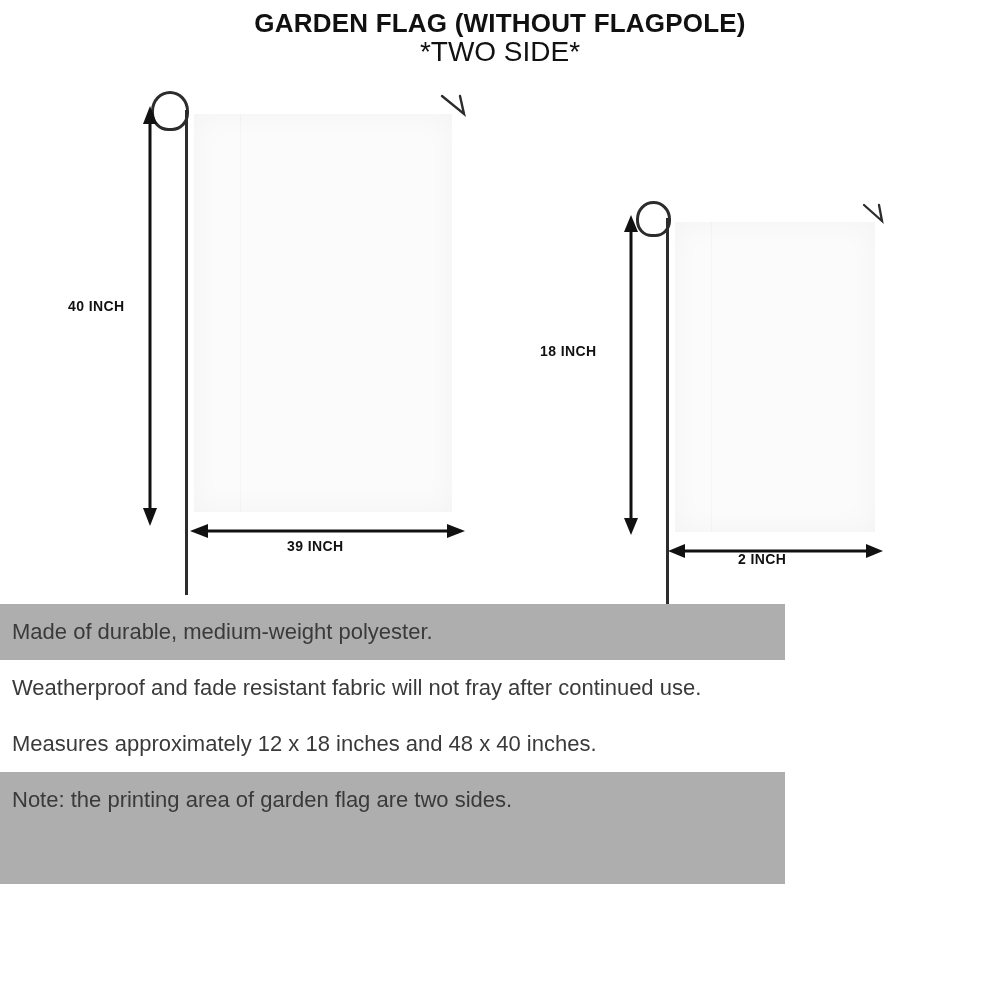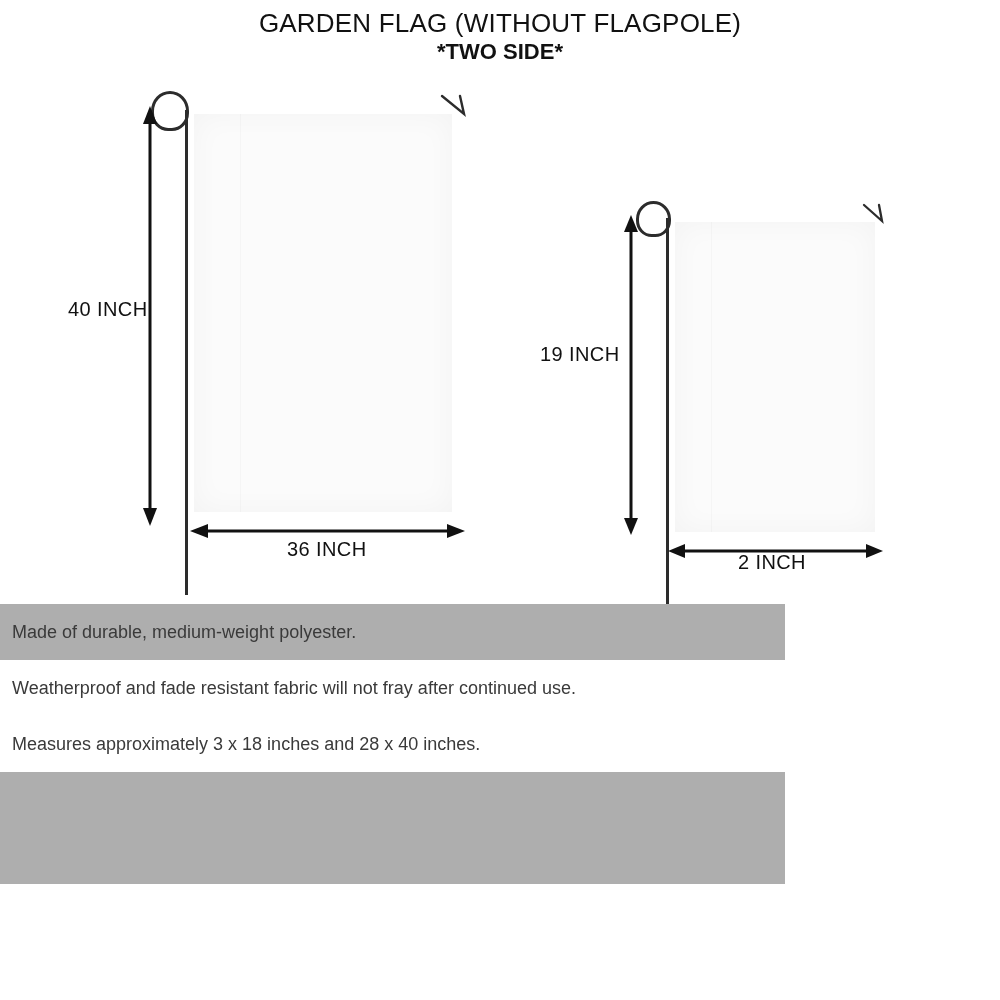--- a/index.html
+++ b/index.html
@@ -24,28 +24,28 @@
   
   .title-block {
     position: absolute;
     left: 0;
     top: 8px;
     width: 1000px;
     text-align: center;
   }
   .title-line1 {
     font-size: 26px;
-    font-weight: normal;
+    font-weight: bold;
     letter-spacing: 0.2px;
     color: #111111;
     line-height: 30px;
   }
   .title-line2 {
-    font-size: 22px;
-    font-weight: bold;
+    font-size: 28px;
+    font-weight: normal;
     color: #111111;
     line-height: 28px;
   }
 
   
   .flag-cloth {
     position: absolute;
     background: #fbfbfb;
     box-shadow: inset 0 0 30px rgba(0,0,0,0.035);
   }
@@ -66,41 +66,41 @@
   }
   .pole-hook {
     position: absolute;
     border: 3px solid #2c2c2c;
     border-radius: 50% 50% 45% 45%;
   }
 
   
   .dim-label {
     position: absolute;
-    font-size: 20px;
-    font-weight: normal;
+    font-size: 14px;
+    font-weight: bold;
     color: #111111;
     letter-spacing: 0.4px;
     white-space: nowrap;
   }
 
   
   .features {
     position: absolute;
     left: 0;
     top: 604px;
     width: 785px;
   }
   .feature-row {
     height: 56px;
     display: flex;
     align-items: center;
     padding-left: 12px;
     box-sizing: border-box;
-    font-size: 18px;
+    font-size: 22px;
     color: #3a3a3a;
   }
   .feature-row.shaded {
     background: #aeaeae;
   }
   .feature-row.plain {
     background: #ffffff;
   }
   .features-bg {
     position: absolute;
@@ -136,51 +136,54 @@
     <polygon points="15,0 8,18 22,18" fill="#111111"></polygon>
     <polygon points="15,420 8,402 22,402" fill="#111111"></polygon>
   </svg>
   <div class="dim-label" style="left:68px; top:298px;">40 INCH</div>
 
   <svg width="275" height="26" viewBox="0 0 275 26" style="position:absolute; left:190px; top:518px;">
     <line x1="14" y1="13" x2="261" y2="13" stroke="#111111" stroke-width="3"></line>
     <polygon points="0,13 18,6 18,20" fill="#111111"></polygon>
     <polygon points="275,13 257,6 257,20" fill="#111111"></polygon>
   </svg>
-  <div class="dim-label" style="left:287px; top:538px;">36 INCH</div>
+  <div class="dim-label" style="left:287px; top:538px;">39 INCH</div>
 
   <div class="flag-cloth" style="left:675px; top:222px; width:200px; height:310px;"></div>
 
   <div class="pole" style="left:666px; top:218px; height:388px;"></div>
   <div class="pole-hook" style="left:636px; top:201px; width:29px; height:30px;"></div>
 
   <svg width="34" height="24" viewBox="0 0 34 24" style="position:absolute; left:862px; top:203px;">
     <path d="M2,2 L20,18 L17,2" fill="none" stroke="#2c2c2c" stroke-width="2.3" stroke-linecap="round"></path>
   </svg>
 
   <svg width="28" height="320" viewBox="0 0 28 320" style="position:absolute; left:617px; top:215px;">
     <line x1="14" y1="13" x2="14" y2="307" stroke="#111111" stroke-width="3"></line>
     <polygon points="14,0 7,17 21,17" fill="#111111"></polygon>
     <polygon points="14,320 7,303 21,303" fill="#111111"></polygon>
   </svg>
-  <div class="dim-label" style="left:540px; top:343px;">19 INCH</div>
+  <div class="dim-label" style="left:540px; top:343px;">18 INCH</div>
 
   <svg width="215" height="26" viewBox="0 0 215 26" style="position:absolute; left:668px; top:538px;">
     <line x1="13" y1="13" x2="202" y2="13" stroke="#111111" stroke-width="3"></line>
     <polygon points="0,13 17,6 17,20" fill="#111111"></polygon>
     <polygon points="215,13 198,6 198,20" fill="#111111"></polygon>
   </svg>
   <div class="dim-label" style="left:738px; top:551px;">2 INCH</div>
 
   <div class="features-bg"></div>
   <div class="features">
     <div class="feature-row shaded">
       <span>Made of durable, medium-weight polyester.</span>
     </div>
     <div class="feature-row plain">
       <span>Weatherproof and fade resistant fabric will not fray after continued use.</span>
     </div>
     <div class="feature-row plain">
-      <span>Measures approximately 3 x 18 inches and 28 x 40 inches.</span>
+      <span>Measures approximately 12 x 18 inches and 48 x 40 inches.</span>
+    </div>
+    <div class="feature-row shaded">
+      <span>Note: the printing area of garden flag are two sides.</span>
     </div>
   </div>
 
 </div>
 
 </body></html>

